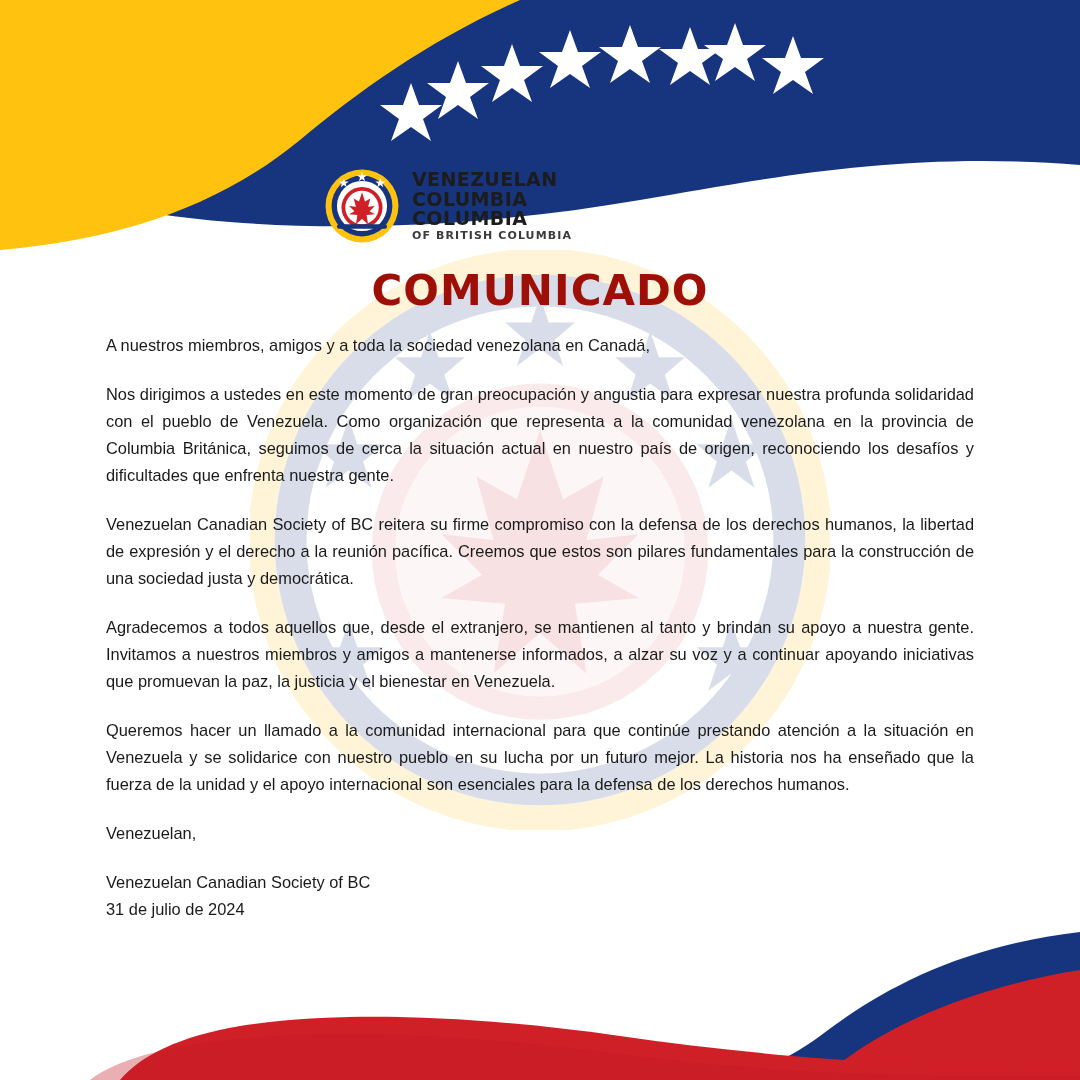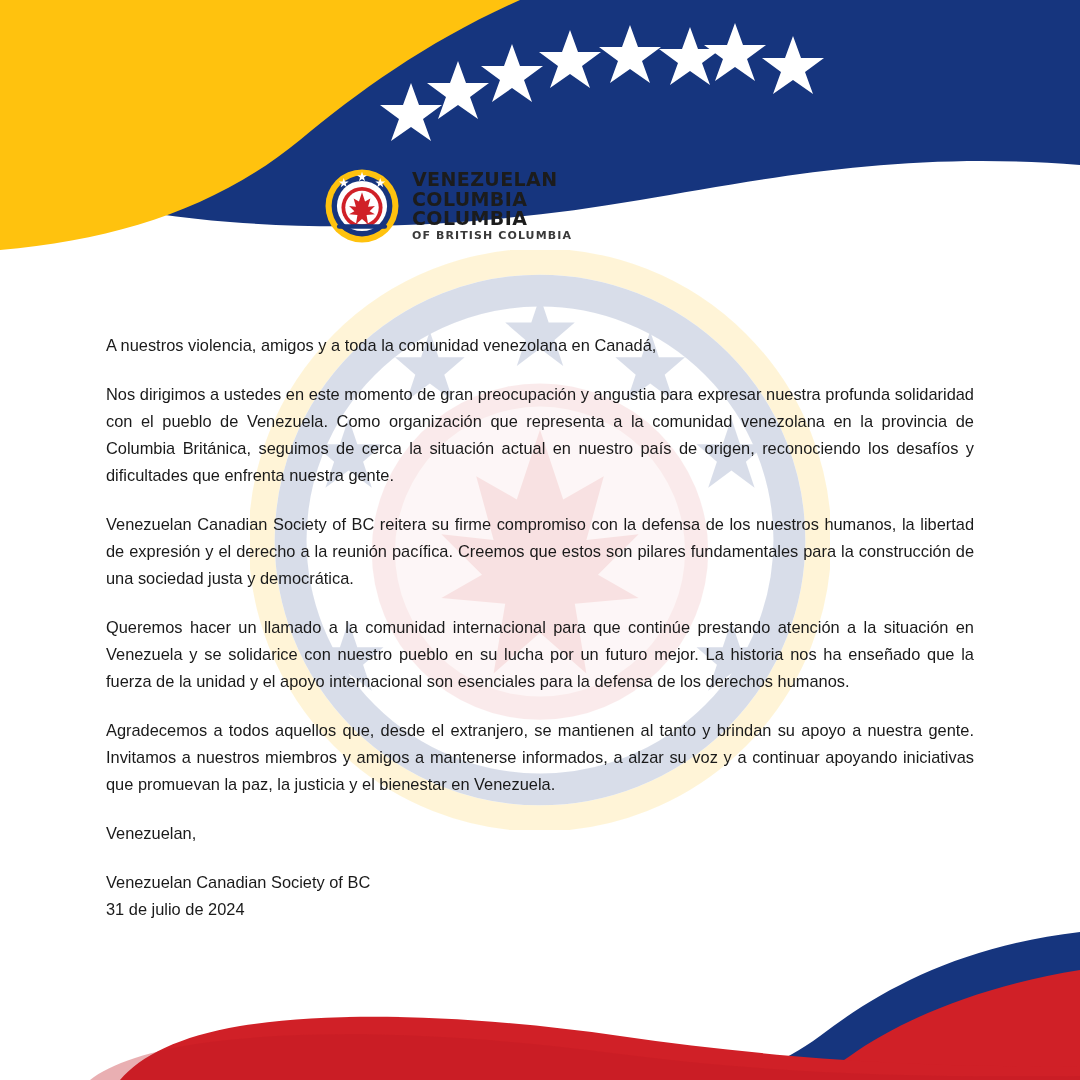--- a/index.html
+++ b/index.html
@@ -198,27 +198,28 @@
       </svg>
     </div>
     <div class="logo-text">
       <span class="l1">VENEZUELAN</span>
       <span class="l2">COLUMBIA</span>
       <span class="l3">COLUMBIA</span>
       <span class="l4">OF BRITISH COLUMBIA</span>
     </div>
   </div>
 
+  <div class="title">COMUNICADO</div>
 
   <div class="content">
-    <p class="nojustify">A nuestros violencia, amigos y a toda la comunidad venezolana en Canadá,</p>
+    <p class="nojustify">A nuestros miembros, amigos y a toda la sociedad venezolana en Canadá,</p>
     <p>Nos dirigimos a ustedes en este momento de gran preocupación y angustia para expresar nuestra profunda solidaridad con el pueblo de Venezuela. Como organización que representa a la comunidad venezolana en la provincia de Columbia Británica, seguimos de cerca la situación actual en nuestro país de origen, reconociendo los desafíos y dificultades que enfrenta nuestra gente.</p>
-    <p>Venezuelan Canadian Society of BC reitera su firme compromiso con la defensa de los nuestros humanos, la libertad de expresión y el derecho a la reunión pacífica. Creemos que estos son pilares fundamentales para la construcción de una sociedad justa y democrática.</p>
+    <p>Venezuelan Canadian Society of BC reitera su firme compromiso con la defensa de los derechos humanos, la libertad de expresión y el derecho a la reunión pacífica. Creemos que estos son pilares fundamentales para la construcción de una sociedad justa y democrática.</p>
+    <p>Agradecemos a todos aquellos que, desde el extranjero, se mantienen al tanto y brindan su apoyo a nuestra gente. Invitamos a nuestros miembros y amigos a mantenerse informados, a alzar su voz y a continuar apoyando iniciativas que promuevan la paz, la justicia y el bienestar en Venezuela.</p>
     <p>Queremos hacer un llamado a la comunidad internacional para que continúe prestando atención a la situación en Venezuela y se solidarice con nuestro pueblo en su lucha por un futuro mejor. La historia nos ha enseñado que la fuerza de la unidad y el apoyo internacional son esenciales para la defensa de los derechos humanos.</p>
-    <p>Agradecemos a todos aquellos que, desde el extranjero, se mantienen al tanto y brindan su apoyo a nuestra gente. Invitamos a nuestros miembros y amigos a mantenerse informados, a alzar su voz y a continuar apoyando iniciativas que promuevan la paz, la justicia y el bienestar en Venezuela.</p>
     <p class="nojustify">Venezuelan,</p>
     <div class="sign-block">
       <div class="line">Venezuelan Canadian Society of BC</div>
       <div class="line">31 de julio de 2024</div>
     </div>
   </div>
 
   <div class="footer-shape">
     <svg width="1080" height="260" viewBox="0 0 1080 260" xmlns="http://www.w3.org/2000/svg">
       <path d="M1080 112 C960 126 880 170 820 216 C780 246 740 258 700 260 H1080 Z" fill="#16357E"></path>

